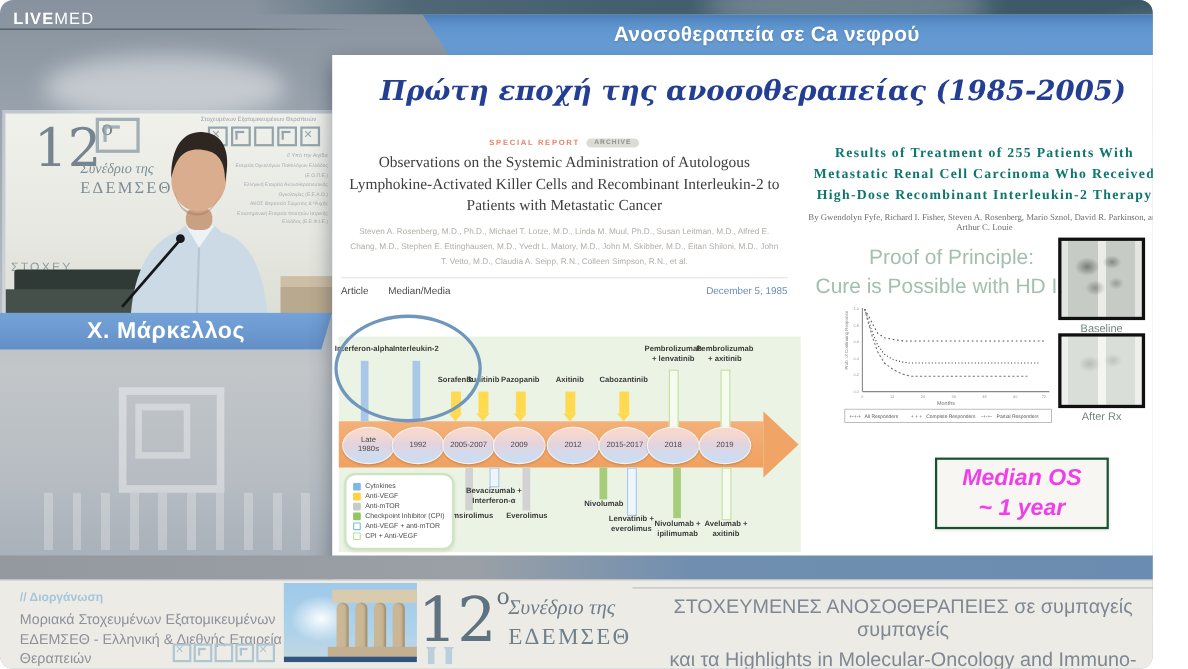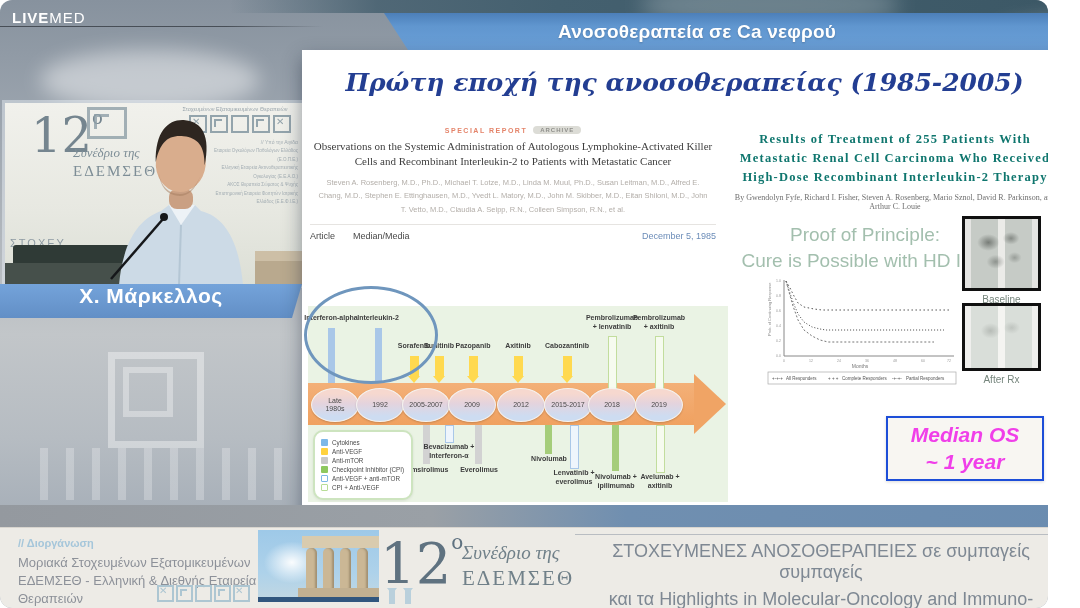--- a/index.html
+++ b/index.html
@@ -43,33 +43,33 @@
   .bd-aegis{position:absolute;right:4px;top:36px;width:96px;text-align:right;color:#a3adb3;}
   .bd-aegis .al{font-size:5px;margin-bottom:2px;}
   .bd-aegis .ai{font-size:4.5px;line-height:1.9;}
   .bd-stoxe{position:absolute;left:5px;top:134px;font-size:11px;letter-spacing:2px;color:#8e9ba3;}
   .laptop{position:absolute;left:8px;top:142px;width:140px;height:40px;background:#2f3a36;border-radius:3px 3px 0 0;}
   .podium{position:absolute;left:0;top:160px;width:165px;height:22px;background:#46504b;}
   .stone{position:absolute;left:250px;top:148px;width:47px;height:34px;background:linear-gradient(180deg,#cdbfa6 0 30%,#b9a98e 30%);}
   .namebar{left:0;top:284px;width:302px;height:34px;
       background:linear-gradient(180deg,#74a3da 0%,#628fc6 100%);
       clip-path:polygon(0 0,100% 0,calc(100% - 10px) 100%,0 100%);
-      display:flex;align-items:flex-start;justify-content:center;box-shadow:0 3px 6px rgba(0,0,0,.25);}
+      display:flex;align-items:center;justify-content:center;box-shadow:0 3px 6px rgba(0,0,0,.25);}
   .namebar .t{color:#fff;font-size:21px;font-weight:bold;letter-spacing:.5px;}
   
   .slide{left:302px;top:50px;width:765px;height:477px;background:#fff;box-shadow:0 8px 18px rgba(25,35,55,.45);}
   .slide-title{left:0;top:18px;width:100%;text-align:center;
       font-family:"DejaVu Serif","Liberation Serif",serif;font-style:italic;font-weight:bold;
       font-size:25px;color:#233e92;}
   
   .paperL{left:8px;top:76px;width:406px;text-align:center;}
   .kicker-row{display:flex;justify-content:center;align-items:center;gap:6px;}
   .kicker{font-size:7px;font-weight:bold;letter-spacing:1.5px;color:#e4846a;}
   .badge{font-size:6px;font-weight:bold;letter-spacing:1px;color:#8f8f8b;background:#dcdcd6;border-radius:7px;padding:1px 7px;}
-  .paperL-title{margin-top:5px;font-family:"Liberation Serif",serif;font-size:11px;line-height:1.4;color:#3e3e3e;}
+  .paperL-title{margin-top:5px;font-family:"Liberation Serif",serif;font-size:14px;line-height:1.4;color:#3e3e3e;}
   .paperL-authors{margin-top:6px;font-size:7.5px;line-height:1.8;color:#b3aeа9;color:#b3aea9;padding:0 6px;}
   .paperL-tabs{margin-top:8px;border-top:1px solid #e6e4e1;padding-top:6px;display:flex;font-size:9px;color:#4a4a4a;}
   .paperL-tabs .tab{margin-right:18px;}
   .paperL-tabs .date{margin-left:auto;color:#6b8cb8;}
   
   .paperR{left:424px;top:80px;width:338px;text-align:center;}
   .paperR-title{font-family:"Liberation Serif",serif;font-weight:bold;font-size:12.5px;line-height:1.5;letter-spacing:1.2px;color:#0f766e;}
   .paperR-authors{margin-top:7px;font-size:8px;color:#6f6f6f;font-family:"Liberation Serif",serif;}
   
   .proof{left:438px;top:172px;width:250px;text-align:center;color:#a3bfae;font-size:19px;line-height:1.35;}
@@ -79,21 +79,21 @@
      background:radial-gradient(16px 12px at 32% 34%,rgba(55,60,55,.55),rgba(0,0,0,0) 70%),
        radial-gradient(12px 9px at 63% 28%,rgba(70,75,70,.5),rgba(0,0,0,0) 70%),
        radial-gradient(13px 10px at 42% 62%,rgba(75,80,75,.45),rgba(0,0,0,0) 70%),
        radial-gradient(10px 8px at 68% 56%,rgba(85,90,85,.4),rgba(0,0,0,0) 70%),
        linear-gradient(90deg,#e4e4e2 0 8%,#c6cbc6 8% 45%,#ebebe8 45% 55%,#c6cbc6 55% 92%,#e4e4e2 92%);}
   .xray.b2{left:660px;top:253px;width:79px;height:68px;
      background:radial-gradient(14px 11px at 35% 40%,rgba(120,125,120,.35),rgba(0,0,0,0) 70%),
        radial-gradient(12px 9px at 64% 35%,rgba(130,135,130,.3),rgba(0,0,0,0) 70%),
        linear-gradient(90deg,#efefed 0 8%,#d9ded9 8% 45%,#f4f4f1 45% 55%,#d9ded9 55% 92%,#efefed 92%);}
   .xray-label{width:79px;text-align:center;font-size:10px;color:#75857c;}
-  .medianos{left:584px;top:366px;width:154px;height:61px;background:#f8f6f2;border:2px solid #1d4ed8;
+  .medianos{left:548px;top:366px;width:154px;height:61px;background:#f8f6f2;border:2px solid #14532d;
       box-shadow:0 1px 3px rgba(0,0,0,.15);display:flex;flex-direction:column;align-items:center;justify-content:center;
       font-size:21px;font-weight:bold;font-style:italic;color:#f03fe9;line-height:1.25;}
   
   .fig{left:6px;top:256px;width:420px;height:196px;background:#eaf3e4;}
   .arrow-body{position:absolute;left:0;top:77px;width:386px;height:42px;background:linear-gradient(180deg,#f3b078 0%,#f0a160 100%);}
   .arrow-head{position:absolute;left:386px;top:68px;width:0;height:0;
       border-top:30px solid transparent;border-bottom:30px solid transparent;border-left:32px solid #f0a465;}
   .yr{position:absolute;top:82px;width:46px;height:32px;border-radius:50%;
       background:linear-gradient(180deg,#f6d8cf 15%,#e4d3dd 45%,#cddcf1 85%);
       border:1px solid #f5f2ef;box-shadow:0 1px 2px rgba(0,0,0,.18);

